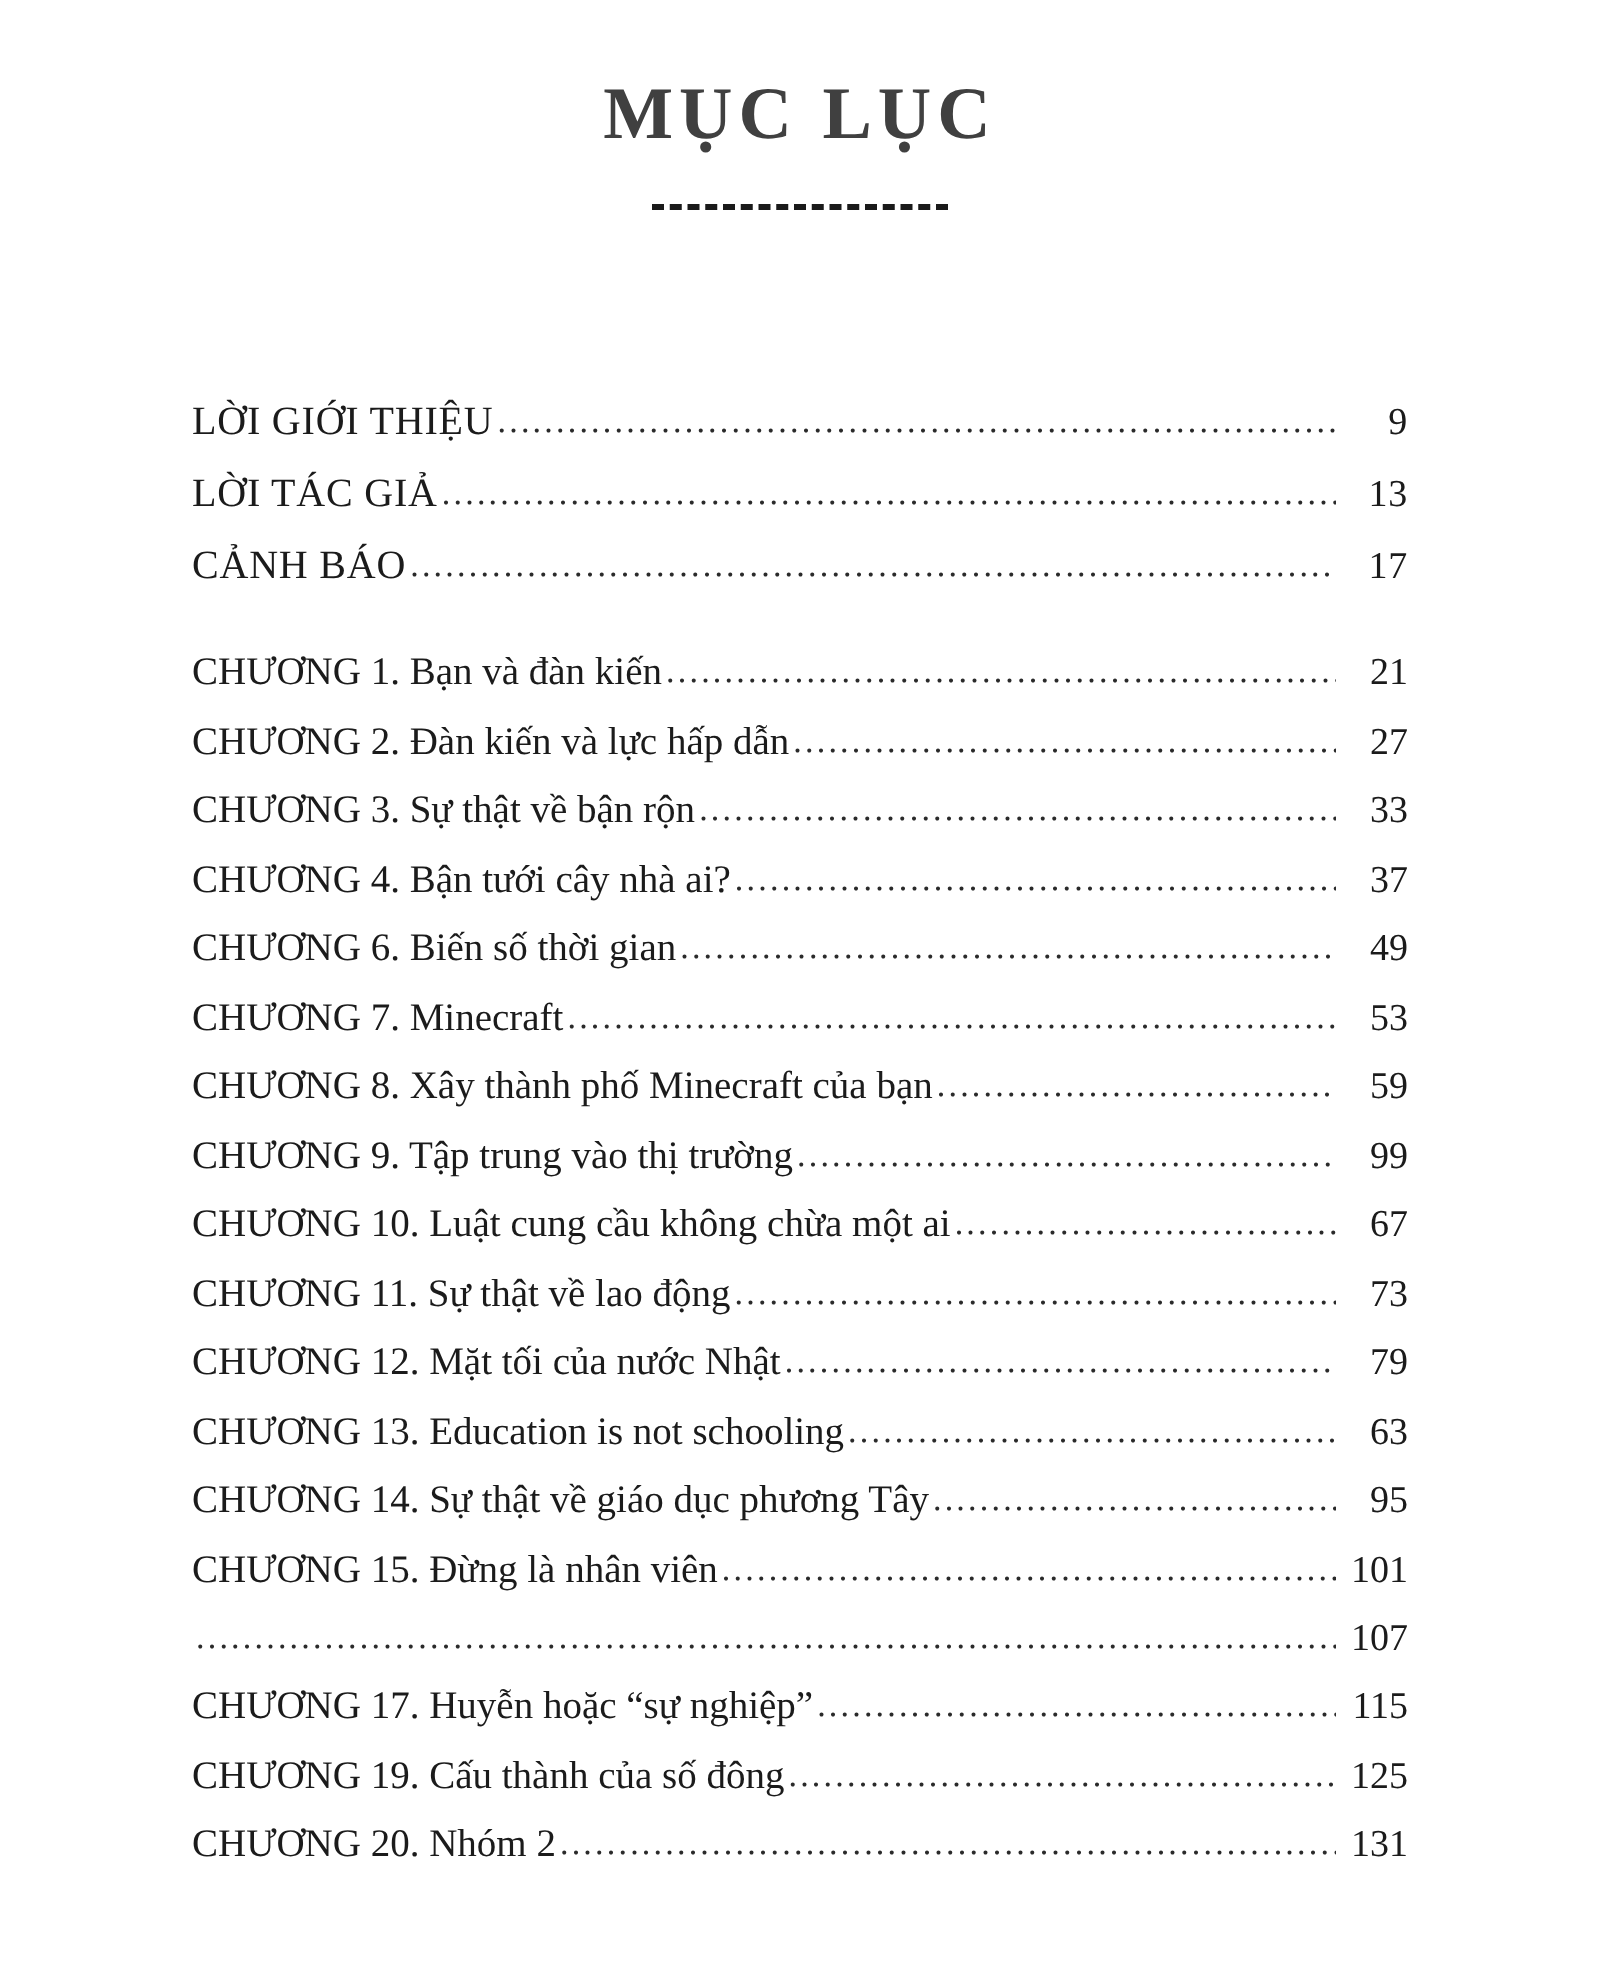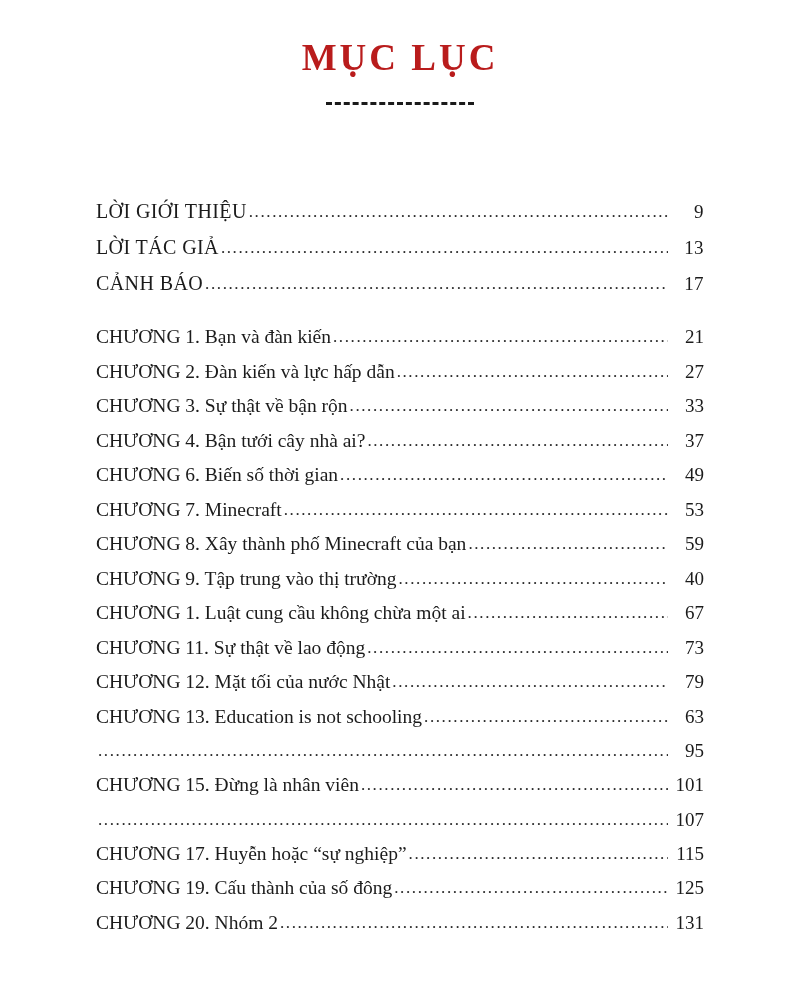--- a/index.html
+++ b/index.html
@@ -20,21 +20,21 @@
     height: 989px;
     box-sizing: border-box;
     padding: 0;
   }
   .title {
     text-align: center;
     font-family: "Liberation Serif", serif;
     font-size: 37px;
     letter-spacing: 3px;
     font-weight: 700;
-    color: #b91c1c;
+    color: #404040;
     margin: 0;
     padding-top: 36px;
     line-height: 1.2;
   }
   .rule-wrap {
     display: flex;
     justify-content: center;
     margin-top: 22px;
   }
   .rule {
@@ -156,43 +156,44 @@
         <span class="page-num">53</span>
       </div>
       <div class="entry">
         <span class="label">CHƯƠNG 8. Xây thành phố Minecraft của bạn</span>
         <span class="dots"></span>
         <span class="page-num">59</span>
       </div>
       <div class="entry">
         <span class="label">CHƯƠNG 9. Tập trung vào thị trường</span>
         <span class="dots"></span>
-        <span class="page-num">40</span>
-      </div>
-      <div class="entry">
-        <span class="label">CHƯƠNG 1. Luật cung cầu không chừa một ai</span>
+        <span class="page-num">99</span>
+      </div>
+      <div class="entry">
+        <span class="label">CHƯƠNG 10. Luật cung cầu không chừa một ai</span>
         <span class="dots"></span>
         <span class="page-num">67</span>
       </div>
       <div class="entry">
         <span class="label">CHƯƠNG 11. Sự thật về lao động</span>
         <span class="dots"></span>
         <span class="page-num">73</span>
       </div>
       <div class="entry">
         <span class="label">CHƯƠNG 12. Mặt tối của nước Nhật</span>
         <span class="dots"></span>
         <span class="page-num">79</span>
       </div>
       <div class="entry">
         <span class="label">CHƯƠNG 13. Education is not schooling</span>
         <span class="dots"></span>
         <span class="page-num">63</span>
       </div>
       <div class="entry">
+        <span class="label">CHƯƠNG 14. Sự thật về giáo dục phương Tây</span>
         <span class="dots"></span>
         <span class="page-num">95</span>
       </div>
       <div class="entry">
         <span class="label">CHƯƠNG 15. Đừng là nhân viên</span>
         <span class="dots"></span>
         <span class="page-num">101</span>
       </div>
       <div class="entry">
         <span class="dots"></span>

